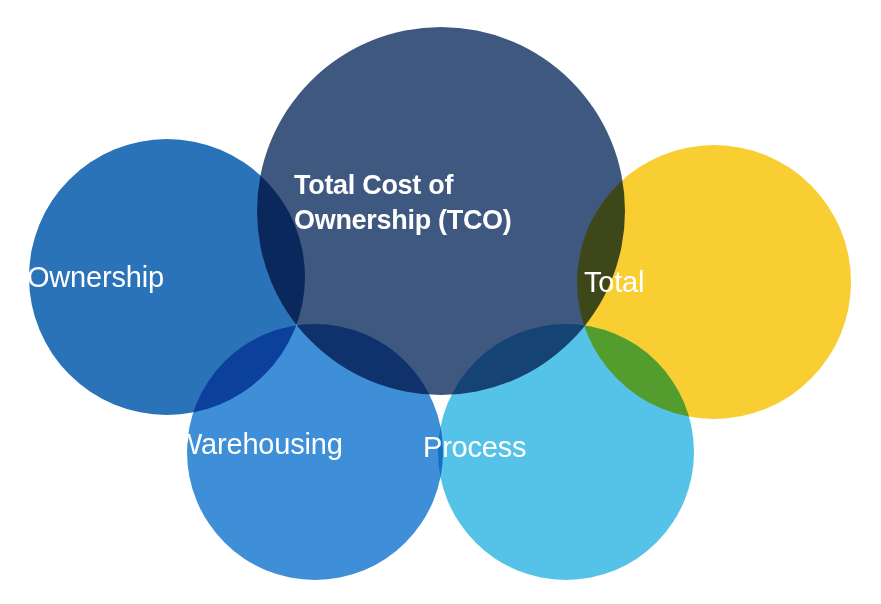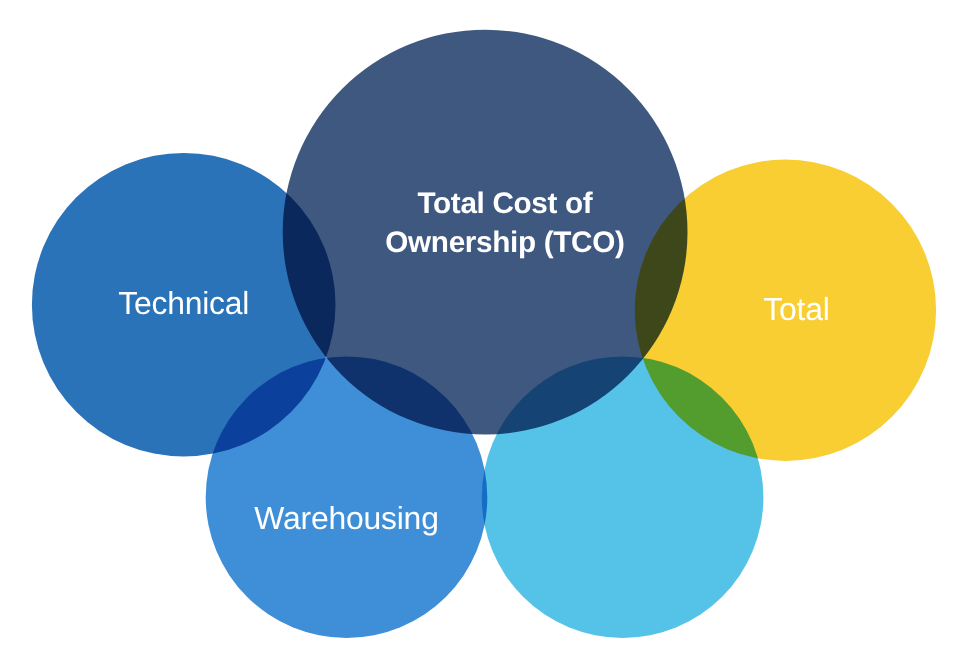--- a/index.html
+++ b/index.html
@@ -36,21 +36,20 @@
     position: absolute;
     left: 0;
     top: 0;
     width: 881px;
     height: 604px;
     pointer-events: none;
   }
   .circle-label {
     position: absolute;
     color: #ffffff;
-    text-align: center;
     white-space: pre-line;
     line-height: 1.18;
     letter-spacing: -0.2px;
     transform: translate(-50%, -50%);
     pointer-events: auto;
   }
   .label-center {
     font-size: 27px;
     font-weight: 700;
     letter-spacing: -0.3px;
@@ -73,20 +72,21 @@
     <g id="circle-group">
       <circle class="venn-circle" cx="167" cy="277" r="138" fill="#2A73B8"></circle>
       <circle class="venn-circle" cx="714" cy="282" r="137" fill="#F8CE33"></circle>
       <circle class="venn-circle" cx="315" cy="452" r="128" fill="#3F8FD8"></circle>
       <circle class="venn-circle" cx="566" cy="452" r="128" fill="#55C3E8"></circle>
       <circle class="venn-circle" cx="441" cy="211" r="184" fill="#3F5880"></circle>
     </g>
   </svg>
 
   <div class="label-layer">
-    <div class="circle-label label-side" style="left: 167px; top: 277px;">Technical</div>
+    <div class="circle-label label-side" style="left: 167px; top: 277px;">Ownership</div>
     <div class="circle-label label-side" style="left: 724px; top: 282px;">Total</div>
-    <div class="circle-label label-side" style="left: 315px; top: 472px;">Warehousing</div>
+    <div class="circle-label label-side" style="left: 315px; top: 444px;">Warehousing</div>
+    <div class="circle-label label-side" style="left: 563px; top: 447px;">Process</div>
     <div class="circle-label label-center" style="left: 459px; top: 203px;">Total Cost of
 Ownership (TCO)</div>
   </div>
 
 </div>
 
 </body></html>

